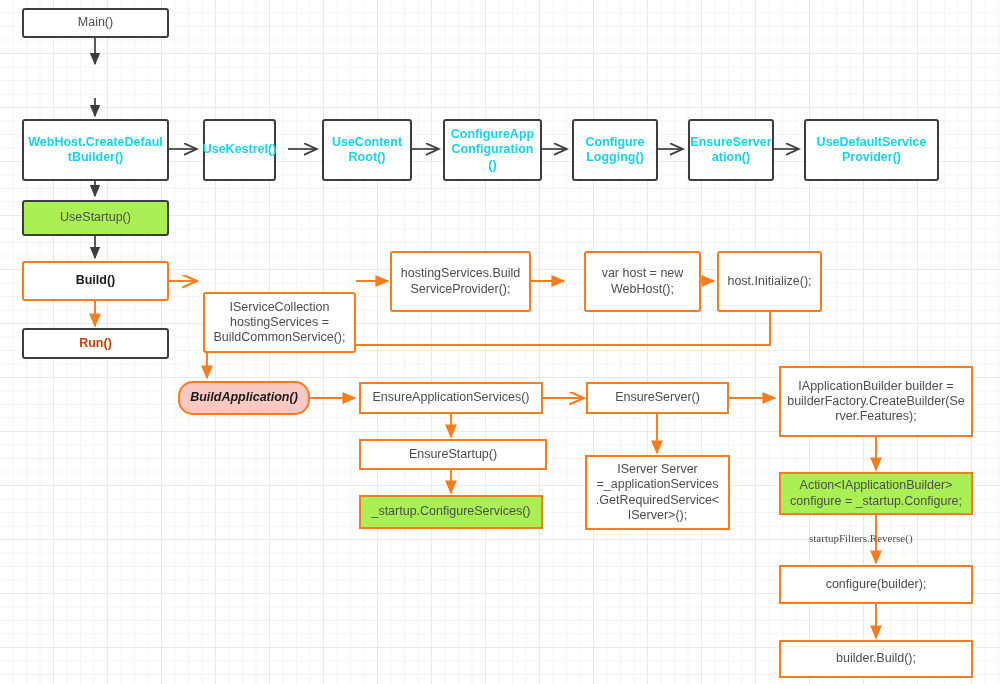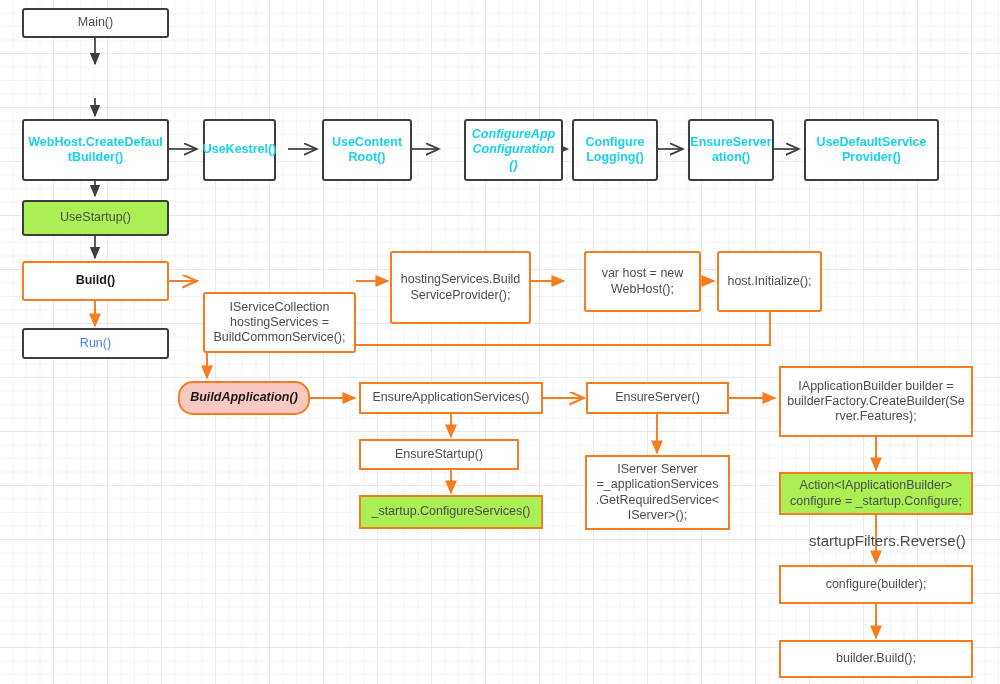--- a/index.html
+++ b/index.html
@@ -33,30 +33,31 @@
     color:#4d4d4d;
     padding:2px 4px;
     border:2px solid #404040;
     border-radius:3px;
     white-space:pre-line;
   }
   .node.sq{border-radius:0;}
   .node.orange{border-color:#f57c1f;border-width:2px;}
   .node.dark{border-color:#3d3d3d;}
   .t-cyan{color:#18d2e8;font-weight:bold;}
-  .t-red{color:#3b82f6;font-weight:normal;}
+  .t-red{color:#c2410c;font-weight:bold;}
   .t-bold{color:#1a1a1a;font-weight:bold;}
   .t-ital{color:#1a1a1a;font-weight:bold;font-style:italic;}
   .fill-green{background:#aaf055;}
   .fill-pink{background:#fac8c3;}
   .edge-label{
     position:absolute;
-    font-size:15px;
+    font-size:11px;
     color:#4d4d4d;
     white-space:nowrap;
+    font-family:Liberation Serif, serif;
   }
 </style>
 </head>
 <body>
 
 <div id="canvas">
 
   <svg id="wires" viewBox="0 0 1000 684" xmlns="http://www.w3.org/2000/svg">
     <defs>
       <marker id="ah-dark" markerWidth="9" markerHeight="9" refX="7.2" refY="3.4" orient="auto" markerUnits="strokeWidth">
@@ -129,21 +130,21 @@
 
   <div class="node dark" style="left:203px;top:119px;width:73px;height:62px;">
     <span class="t-cyan">UseKestrel()</span>
   </div>
 
   <div class="node dark" style="left:322px;top:119px;width:90px;height:62px;">
     <span class="t-cyan">UseContent
 Root()</span>
   </div>
 
-  <div class="node dark" style="left:464px;top:119px;width:99px;height:62px;font-style:italic;">
+  <div class="node dark" style="left:443px;top:119px;width:99px;height:62px;">
     <span class="t-cyan">ConfigureApp
 Configuration
 ()</span>
   </div>
 
   <div class="node dark" style="left:572px;top:119px;width:86px;height:62px;">
     <span class="t-cyan">Configure
 Logging()</span>
   </div>
 
@@ -156,21 +157,21 @@
     <span class="t-cyan">UseDefaultService
 Provider()</span>
   </div>
 
   <div class="node orange" style="left:203px;top:251px;width:153px;height:61px;margin-top:41px;">
     <span>IServiceCollection
 hostingServices =
 BuildCommonService();</span>
   </div>
 
-  <div class="node orange" style="left:390px;top:251px;width:141px;height:73px;">
+  <div class="node orange" style="left:390px;top:251px;width:141px;height:61px;">
     <span>hostingServices.Build
 ServiceProvider();</span>
   </div>
 
   <div class="node orange" style="left:584px;top:251px;width:117px;height:61px;">
     <span>var host = new
 WebHost();</span>
   </div>
 
   <div class="node orange" style="left:717px;top:251px;width:105px;height:61px;">
@@ -188,21 +189,21 @@
   <div class="node orange sq" style="left:586px;top:382px;width:143px;height:32px;">
     <span>EnsureServer()</span>
   </div>
 
   <div class="node orange sq" style="left:779px;top:366px;width:194px;height:71px;">
     <span>IApplicationBuilder builder =
 builderFactory.CreateBuilder(Se
 rver.Features);</span>
   </div>
 
-  <div class="node orange sq" style="left:359px;top:439px;width:160px;height:31px;">
+  <div class="node orange sq" style="left:359px;top:439px;width:188px;height:31px;">
     <span>EnsureStartup()</span>
   </div>
 
   <div class="node orange sq fill-green" style="left:359px;top:495px;width:184px;height:34px;">
     <span>_startup.ConfigureServices()</span>
   </div>
 
   <div class="node orange sq" style="left:585px;top:455px;width:145px;height:75px;">
     <span>IServer Server
 =_applicationServices

